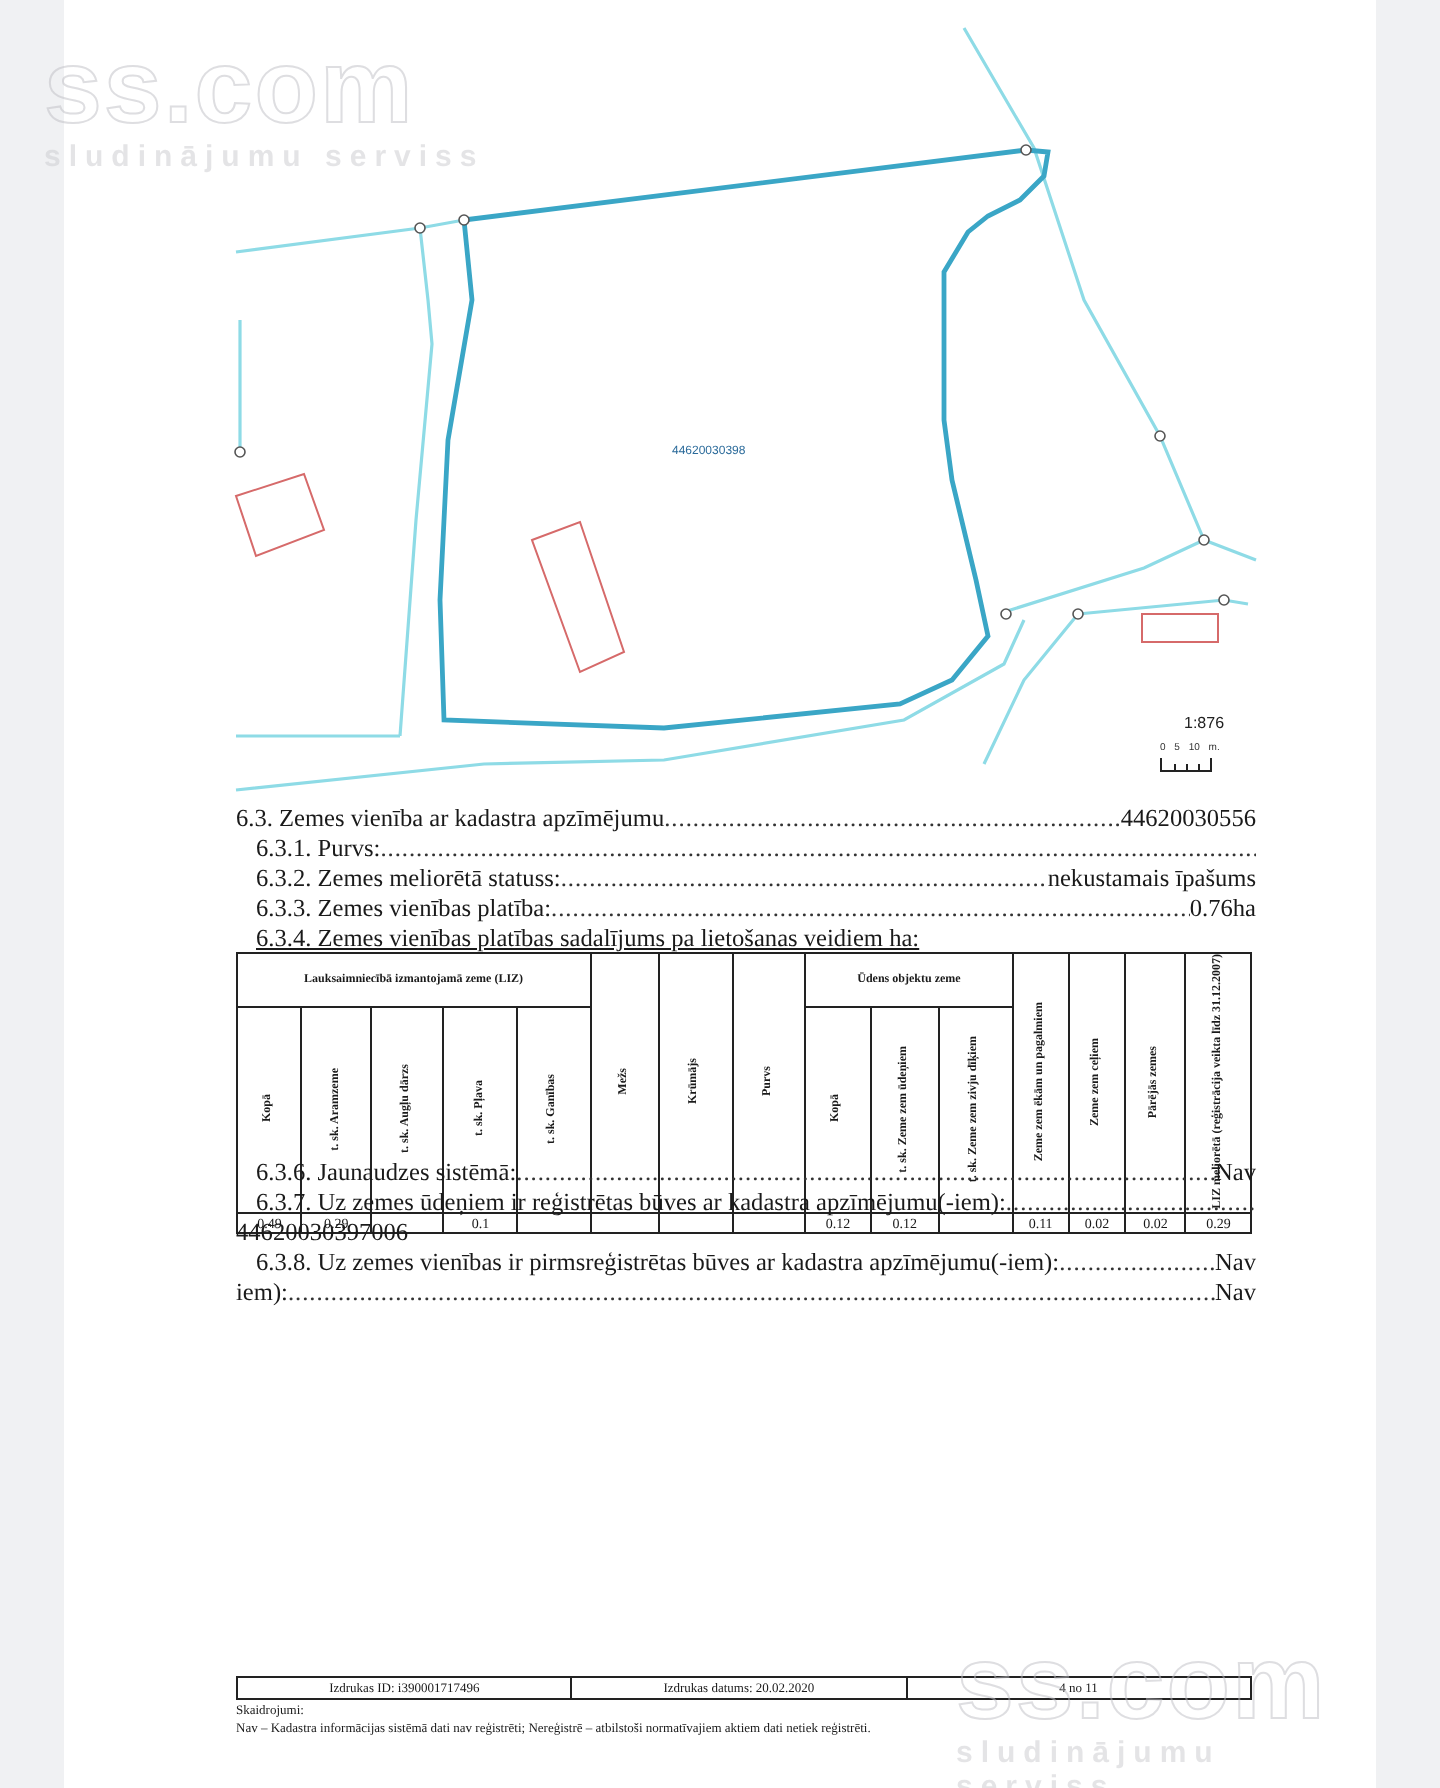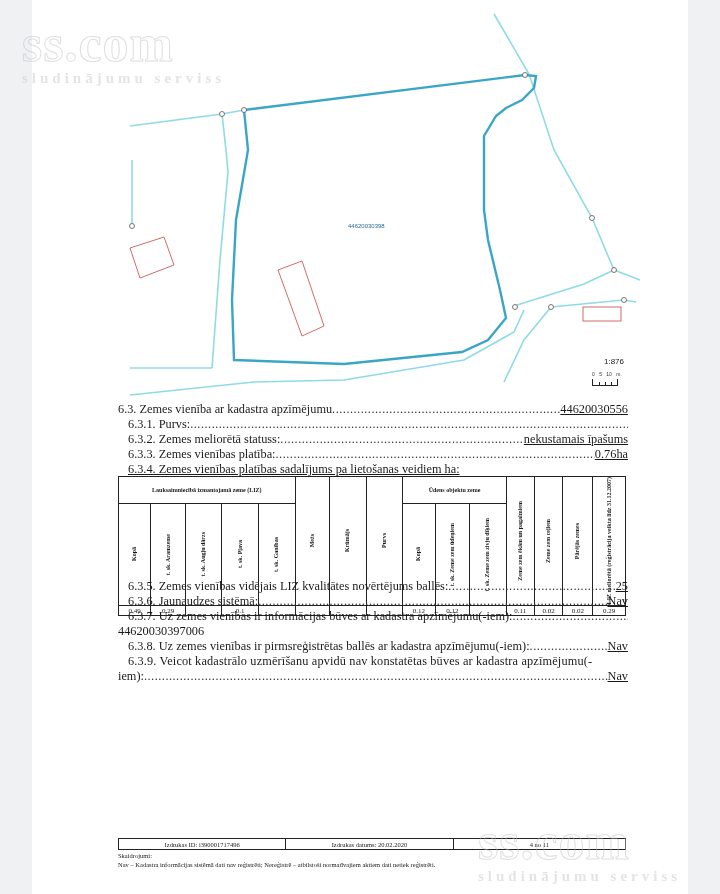--- a/index.html
+++ b/index.html
@@ -1,33 +1,33 @@
 <!DOCTYPE html>
 <html><head>
 <meta charset="utf-8">
 <style>
   html,body{margin:0;padding:0;}
   body{width:720px;height:894px;background:#f0f1f3;position:relative;overflow:hidden;font-family:"Liberation Serif",serif;color:#1a1a1a;}
   .page{position:absolute;left:32px;top:0;width:656px;height:894px;background:#ffffff;}
-  .map{position:absolute;left:12px;top:0;width:656px;height:400px;text-align:right;}
+  .map{position:absolute;left:0;top:0;width:656px;height:400px;text-align:right;}
   .map svg{position:absolute;left:0;top:0;}
   .parcel-label{position:absolute;left:304px;top:223px;font-family:"Liberation Sans",sans-serif;font-size:6px;color:#2a6a9a;}
   .scale-ratio{position:absolute;left:560px;top:357px;font-family:"Liberation Sans",sans-serif;font-size:8px;color:#222;}
   .scale-ticks{position:absolute;left:548px;top:371px;font-family:"Liberation Sans",sans-serif;font-size:5px;color:#333;word-spacing:3px;}
   .scale-bar{position:absolute;left:548px;top:379px;width:24px;height:6px;border-left:1px solid #222;border-right:1px solid #222;border-bottom:1px solid #222;}
   .scale-bar i{position:absolute;top:3px;width:1px;height:3px;background:#222;}
-  .wm{position:absolute;font-family:Liberation Serif, serif;color:rgba(200,200,205,0.35);pointer-events:none;}
+  .wm{position:absolute;font-family:Liberation Sans, sans-serif;color:rgba(200,200,205,0.35);pointer-events:none;}
   .wm .big{font-size:52px;font-weight:bold;line-height:1;letter-spacing:1px;-webkit-text-stroke:1px rgba(190,190,195,0.5);color:rgba(255,255,255,0);}
   .wm .small{font-size:15px;letter-spacing:4px;color:rgba(205,205,210,0.55);font-weight:bold;}
   .sec{position:absolute;left:86px;width:510px;font-size:12.3px;line-height:15px;white-space:nowrap;}
   .row{display:flex;align-items:baseline;}
   .row .lbl{flex:0 0 auto;}
   .row .dots{flex:1 1 auto;overflow:hidden;white-space:nowrap;color:#333;letter-spacing:0.5px;}
   .row .dots::before{content:"..........................................................................................................................................................................................................................";}
-  .row .val{flex:0 0 auto;text-decoration:underline;}
+  .row .val{flex:0 0 auto;}
   .indent{padding-left:10px;}
   .u{text-decoration:underline;}
   table.land{position:absolute;left:86px;top:476px;width:508px;border-collapse:collapse;font-size:6px;font-weight:bold;}
   table.land td{border:1px solid #222;text-align:center;padding:0;vertical-align:middle;}
   .vt{writing-mode:vertical-rl;transform:rotate(180deg);display:inline-block;white-space:nowrap;line-height:7px;}
   table.land tr.vals td{font-weight:normal;font-size:7px;height:9px;}
   table.foot{position:absolute;left:86px;top:838px;width:508px;border-collapse:collapse;font-size:6.5px;}
   table.foot td{border:1px solid #222;text-align:center;height:10px;padding:0;}
   .notes{position:absolute;left:86px;top:851px;font-size:6.5px;line-height:9px;}
 </style>
@@ -148,40 +148,34 @@
       <td>0.11</td>
       <td>0.02</td>
       <td>0.02</td>
       <td>0.29</td>
     </tr>
   </tbody>
     </table>
 
   <div class="sec" style="top:579px;">
     <div class="row indent">
-      <span class="lbl">6.3.5. Zemes vienības vidējais LIZ kvalitātes novērtējums ballēs:</span>
-        <span class="dots"></span>
-        <span class="val">25</span>
-    </div>
-    <div class="row indent">
       <span class="lbl">6.3.6. Jaunaudzes sistēmā:</span>
         <span class="dots"></span>
         <span class="val">Nav</span>
     </div>
     <div class="row indent">
-      <span class="lbl">6.3.7. Uz zemes vienības ir informācijas būves ar kadastra apzīmējumu(-iem):</span>
+      <span class="lbl">6.3.7. Uz zemes ūdeņiem ir reģistrētas būves ar kadastra apzīmējumu(-iem):</span>
         <span class="dots"></span>
     </div>
     <div>44620030397006</div>
     <div class="row indent">
-      <span class="lbl">6.3.8. Uz zemes vienības ir pirmsreģistrētas ballēs ar kadastra apzīmējumu(-iem):</span>
+      <span class="lbl">6.3.8. Uz zemes vienības ir pirmsreģistrētas būves ar kadastra apzīmējumu(-iem):</span>
         <span class="dots"></span>
         <span class="val">Nav</span>
     </div>
-    <div class="indent" style="letter-spacing:0.15px;">6.3.9. Veicot kadastrālo uzmērīšanu apvidū nav konstatētas būves ar kadastra apzīmējumu(-</div>
     <div class="row">
       <span class="lbl">iem):</span>
         <span class="dots"></span>
         <span class="val">Nav</span>
     </div>
   </div>
 
   <table class="foot">
     <tbody>
         <tr>

